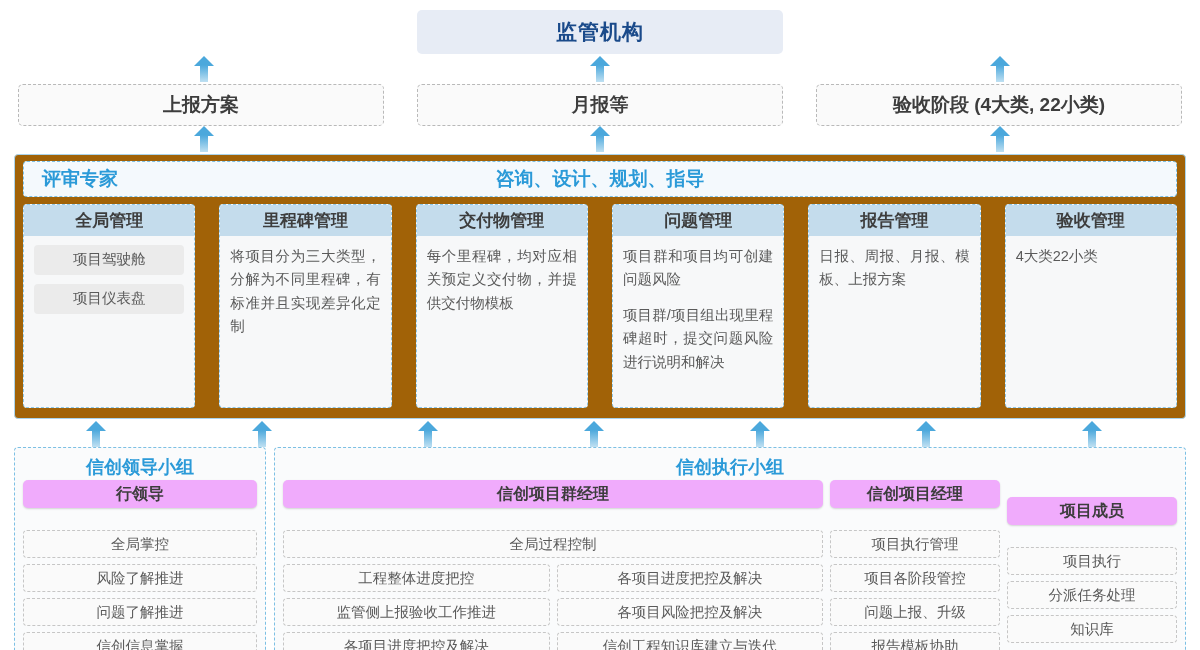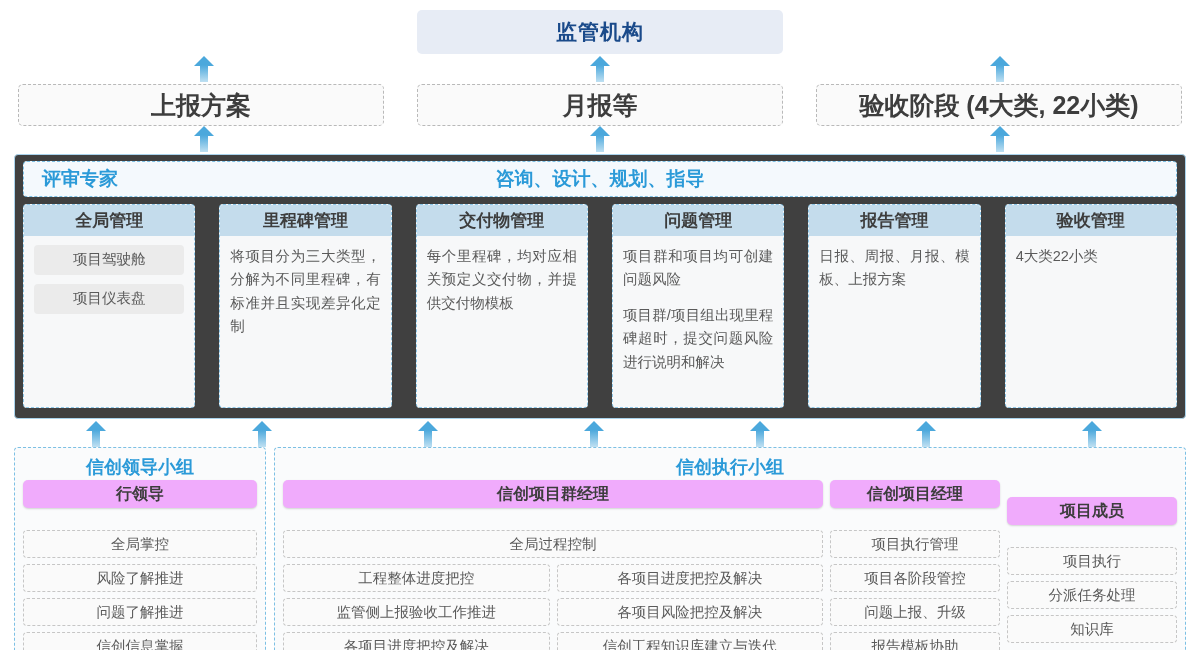--- a/index.html
+++ b/index.html
@@ -82,38 +82,38 @@
   }
   .report-box {
     width: 366px;
     height: 42px;
     border: 1px dashed #b9b9b9;
     border-radius: 5px;
     background: #fafafa;
     display: flex;
     align-items: center;
     justify-content: center;
-    font-size: 25px;
+    font-size: 19px;
     font-weight: bold;
     color: #3d3d3d;
     box-sizing: border-box;
   }
 
   .arrow-row-mid {
     position: relative;
     height: 26px;
   }
   .arrow-row-mid .arrow { position: absolute; }
 
   
   .consult-panel {
     margin: 2px 14px 0 14px;
     border: 1px solid #a9d3ec;
     border-radius: 4px;
-    background: #404040;
+    background: #a16207;
     padding: 6px 8px 10px 8px;
     box-sizing: border-box;
   }
   .banner {
     border: 1px dashed #7cc0e4;
     border-radius: 4px;
     background: #f4f9fd;
     height: 36px;
     position: relative;
     display: flex;

